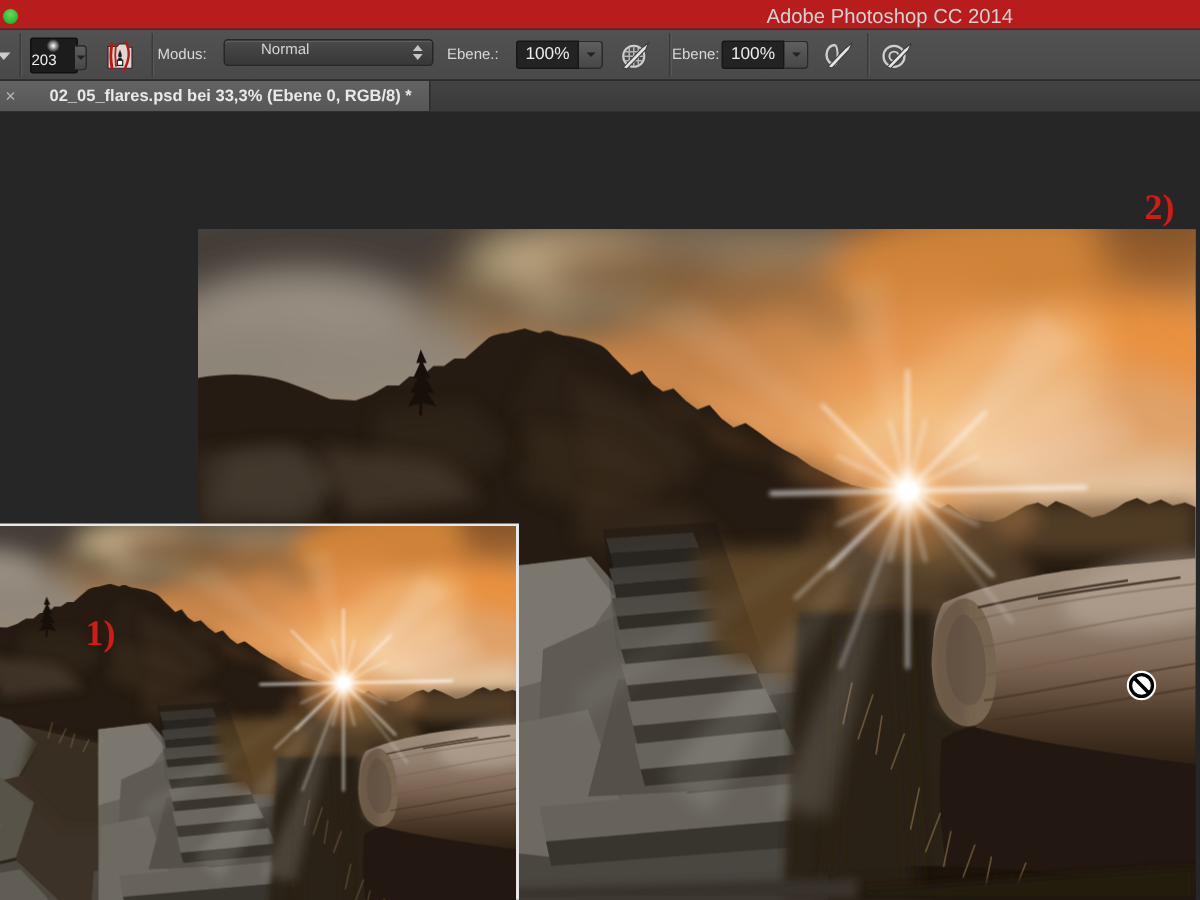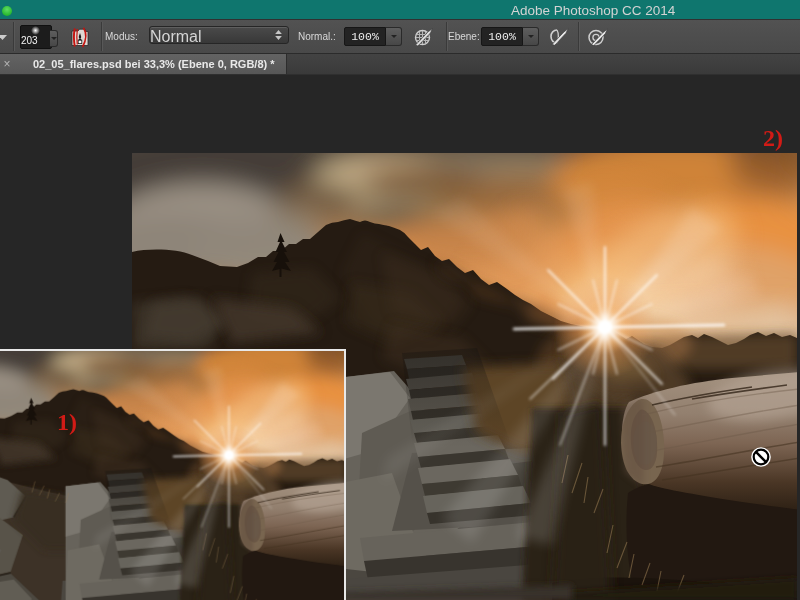--- a/index.html
+++ b/index.html
@@ -1,23 +1,23 @@
 <!DOCTYPE html>
 <html><head>
 <meta charset="utf-8">
 <style>
   html,body{margin:0;padding:0;}
   body{width:800px;height:600px;overflow:hidden;font-family:"Liberation Sans",sans-serif;background:#262626;position:relative;}
-  #titlebar{position:absolute;left:0;top:0;width:800px;height:19px;background:#0f766e;border-bottom:1px solid #313131;}
+  #titlebar{position:absolute;left:0;top:0;width:800px;height:19px;background:#b91c1c;border-bottom:1px solid #313131;}
   #title{position:absolute;left:511px;top:2.5px;font-size:13.5px;color:#d3d3d3;}
   .greendot{position:absolute;left:2px;top:6px;width:10px;height:10px;border-radius:50%;background:radial-gradient(circle at 50% 35%,#5fdd63,#27b82e 70%,#1d9a25);}
   #optbar{position:absolute;left:0;top:20px;width:800px;height:33px;background:linear-gradient(#525252,#494949);border-bottom:1px solid #2b2b2b;}
   .vsep{position:absolute;top:2px;height:29px;width:1px;background:#3a3a3a;border-right:1px solid #585858;}
   .lbl{position:absolute;top:10.5px;font-size:10px;color:#d8d8d8;}
-  .darkinput{position:absolute;top:7px;height:17px;background:#232323;border:1px solid #161616;border-radius:2px 0 0 2px;color:#ededed;font-size:11.5px;text-align:center;line-height:17px;font-family:Liberation Mono, monospace;}
+  .darkinput{position:absolute;top:7px;height:17px;background:#232323;border:1px solid #161616;border-radius:2px 0 0 2px;color:#ededed;font-size:11.5px;text-align:center;line-height:17px;}
   .dropbtn{position:absolute;top:7px;height:17px;background:linear-gradient(#5e5e5e,#474747);border:1px solid #2a2a2a;border-left:none;border-radius:0 3px 3px 0;}
   .dropbtn:after{content:"";position:absolute;left:50%;top:50%;margin-left:-3px;margin-top:-1.5px;border-left:3px solid transparent;border-right:3px solid transparent;border-top:3.5px solid #222;}
   #tabbar{position:absolute;left:0;top:54px;width:800px;height:20px;background:linear-gradient(#434343,#3a3a3a);border-bottom:1px solid #2f2f2f;}
   #tab{position:absolute;left:0;top:0;width:286px;height:20px;background:linear-gradient(#636363,#575757);border-right:1px solid #2d2d2d;}
   #tab .x{position:absolute;left:3.5px;top:3px;font-size:12px;color:#b5b5b5;}
   #tab .t{position:absolute;left:33px;top:4px;font-size:11px;font-weight:bold;color:#e9e9e9;}
   #canvas{position:absolute;left:0;top:75px;width:800px;height:525px;background:#262626;}
 </style>
 </head>
 <body>
@@ -44,27 +44,27 @@
       <path d="M10.2 12.5 L11.8 12.5 L12.6 14 L9.4 14 Z" fill="#1c1c1c"></path>
       <rect x="9.2" y="14.2" width="3.6" height="3.4" fill="#fdfdfd" stroke="#1c1c1c" stroke-width="0.8"></rect>
       <path d="M5.8 2.5 C4.6 8 4.6 14 5.8 20.5" stroke="#c41410" stroke-width="1.9" fill="none"></path>
       <path d="M8.3 3 C7.7 8 7.7 13.5 8.3 18.5" stroke="#c41410" stroke-width="1.2" fill="none"></path>
       <path d="M14.5 1.8 C17.8 7 17.6 13.5 13.6 21" stroke="#c41410" stroke-width="1.6" fill="none"></path>
     </svg>
     <div class="vsep" style="left:101px"></div>
     <div class="lbl" style="left:105px">Modus:</div>
 
     <div style="position:absolute;left:149px;top:6px;width:138px;height:16px;background:linear-gradient(#4a4a4a,#383838);border:1px solid #262626;border-radius:3px;box-shadow:inset 0 1px 0 #5f5f5f;">
-      <div style="position:absolute;left:0;top:1px;font-size:16px;color:#d5d5d5;">Normal</div>
+      <div style="position:absolute;left:24px;top:1px;font-size:10px;color:#d5d5d5;">Normal</div>
       <svg style="position:absolute;right:6px;top:3px" width="7" height="10">
         <path d="M3.5 0 L6.8 4 L0.2 4 Z" fill="#c6c6c6"></path>
         <path d="M3.5 10 L0.2 6 L6.8 6 Z" fill="#c6c6c6"></path>
       </svg>
     </div>
-    <div class="lbl" style="left:298px">Normal.:</div>
+    <div class="lbl" style="left:298px">Ebene.:</div>
     <div class="darkinput" style="left:344px;width:40px;">100%</div>
     <div class="dropbtn" style="left:386px;width:15px;"></div>
 
     <svg style="position:absolute;left:413px;top:7px" width="23" height="20" viewBox="0 0 23 20">
       <defs>
         <clipPath id="c1">
           <circle cx="9.5" cy="10.5" r="6.6"></circle>
         </clipPath>
       </defs>
       <circle cx="9.5" cy="10.5" r="7" fill="none" stroke="#cfcfcf" stroke-width="1.4"></circle>

